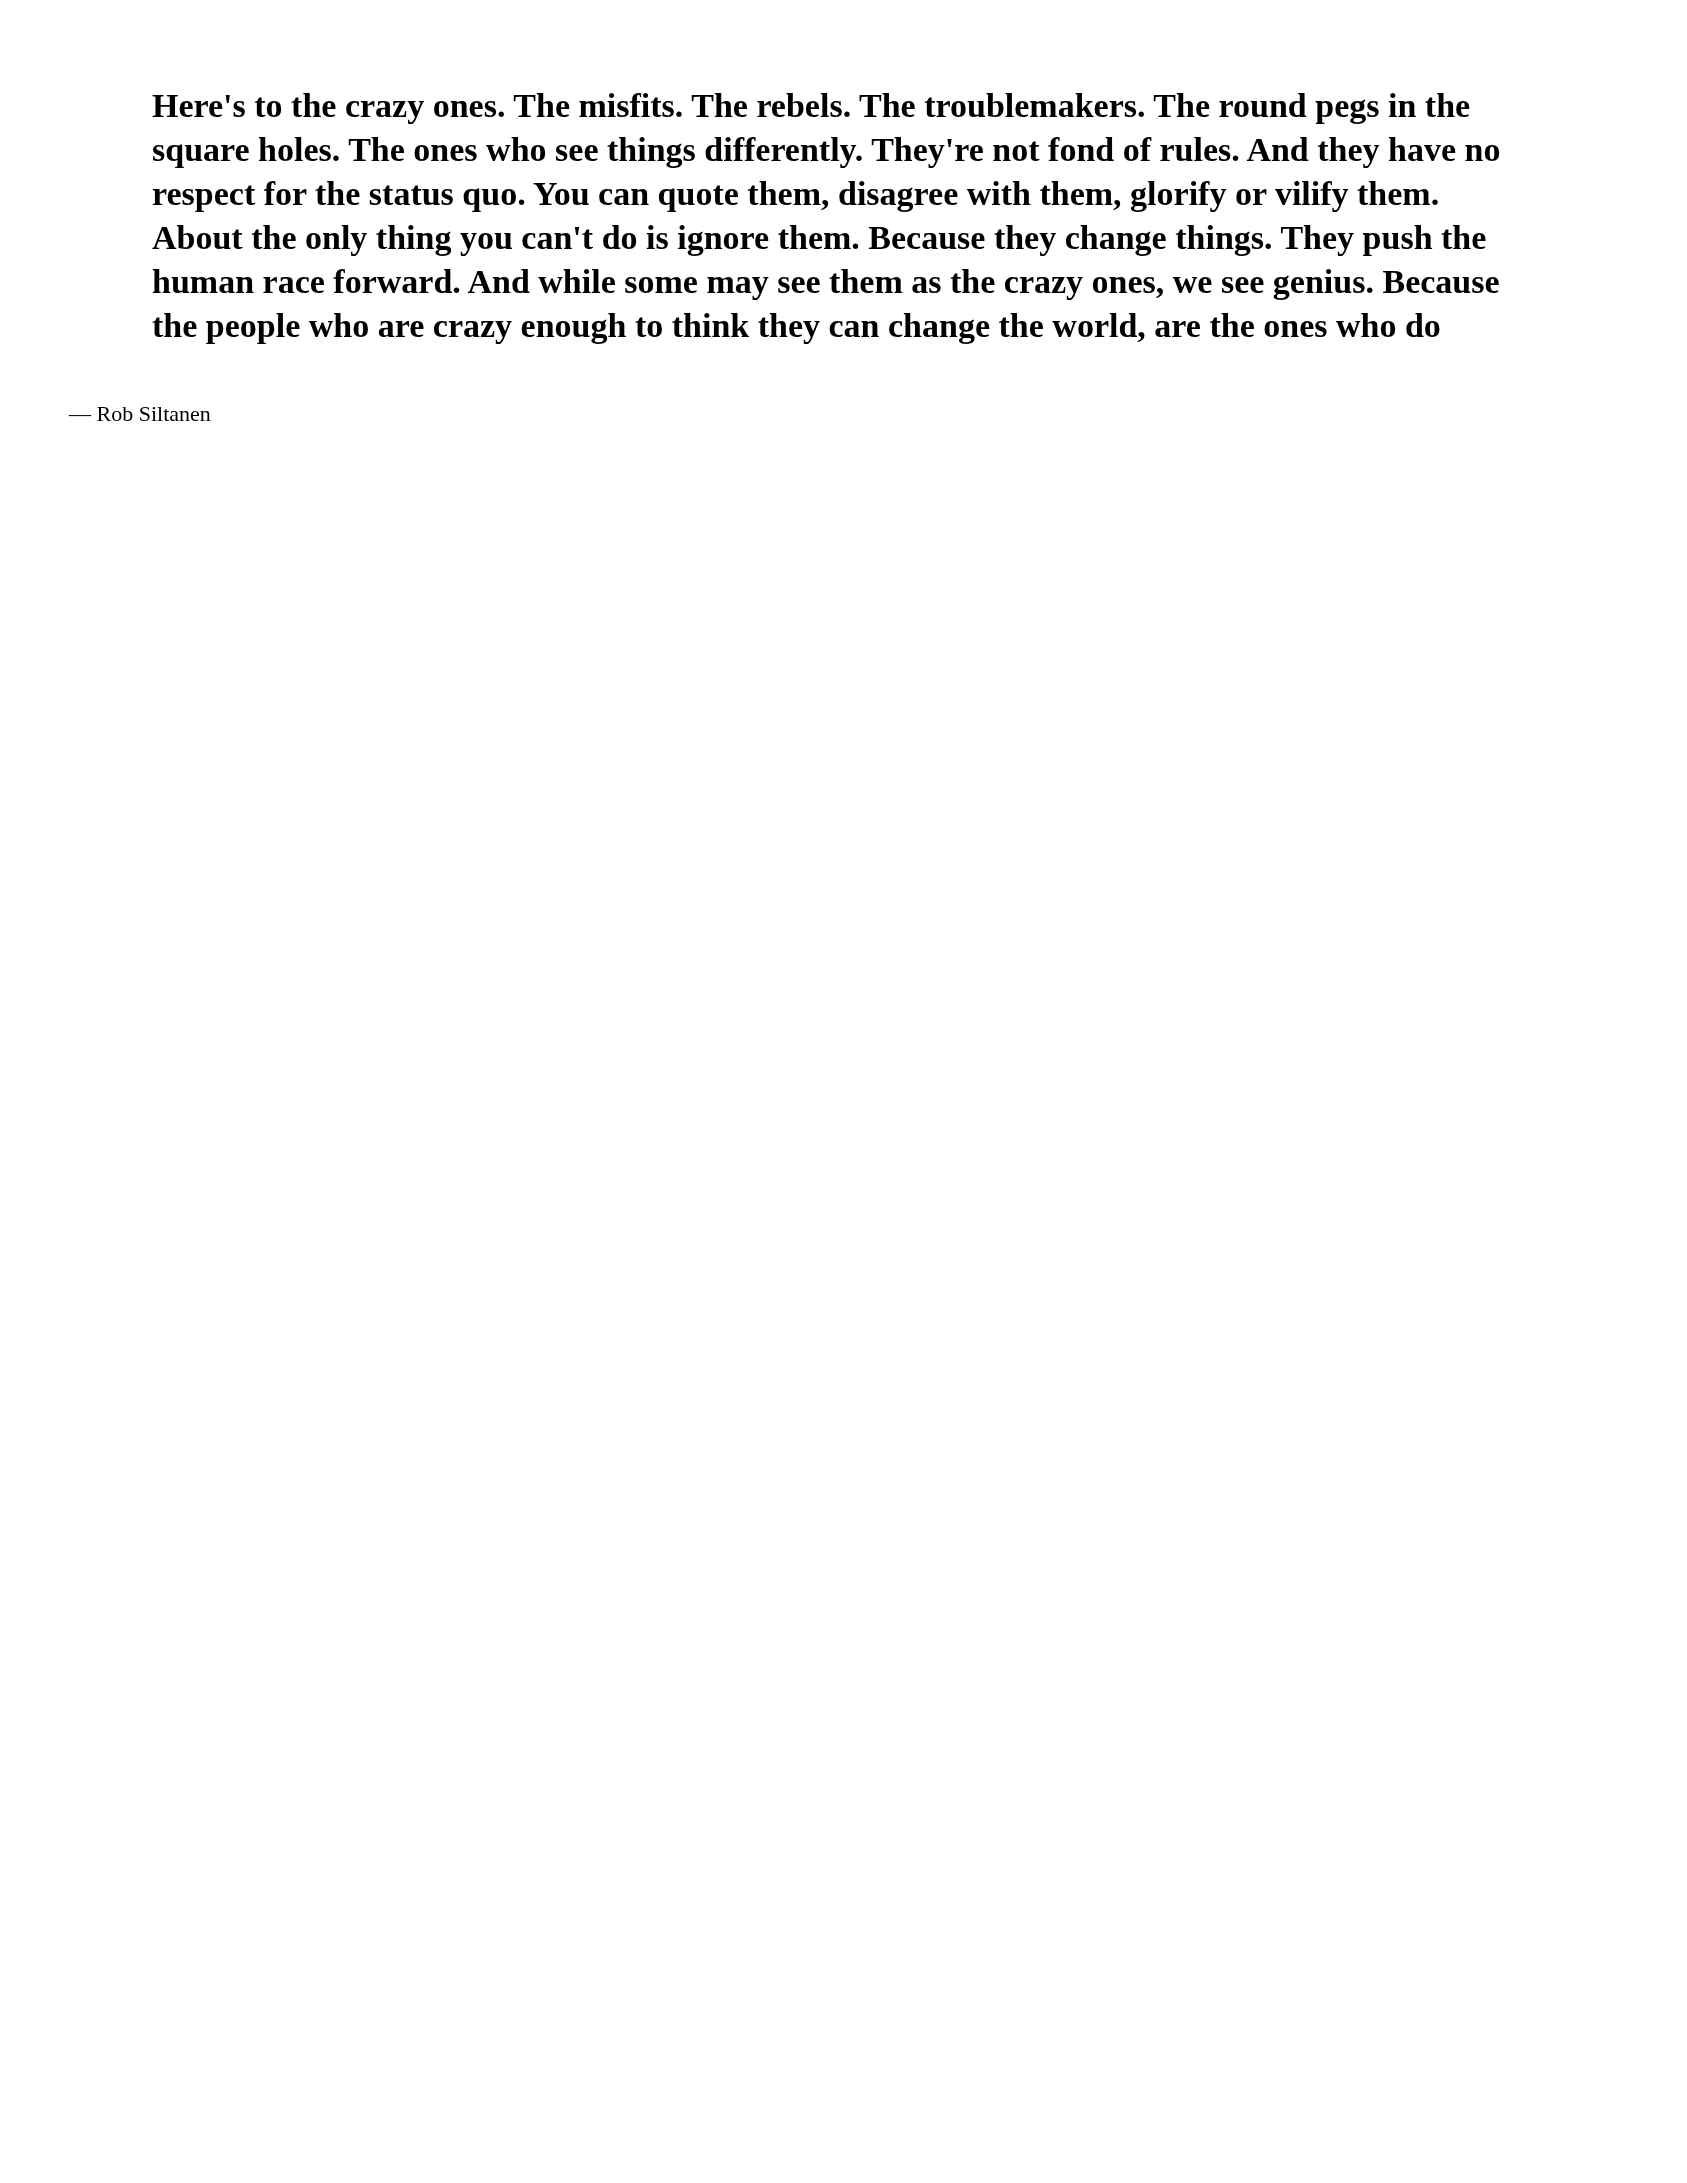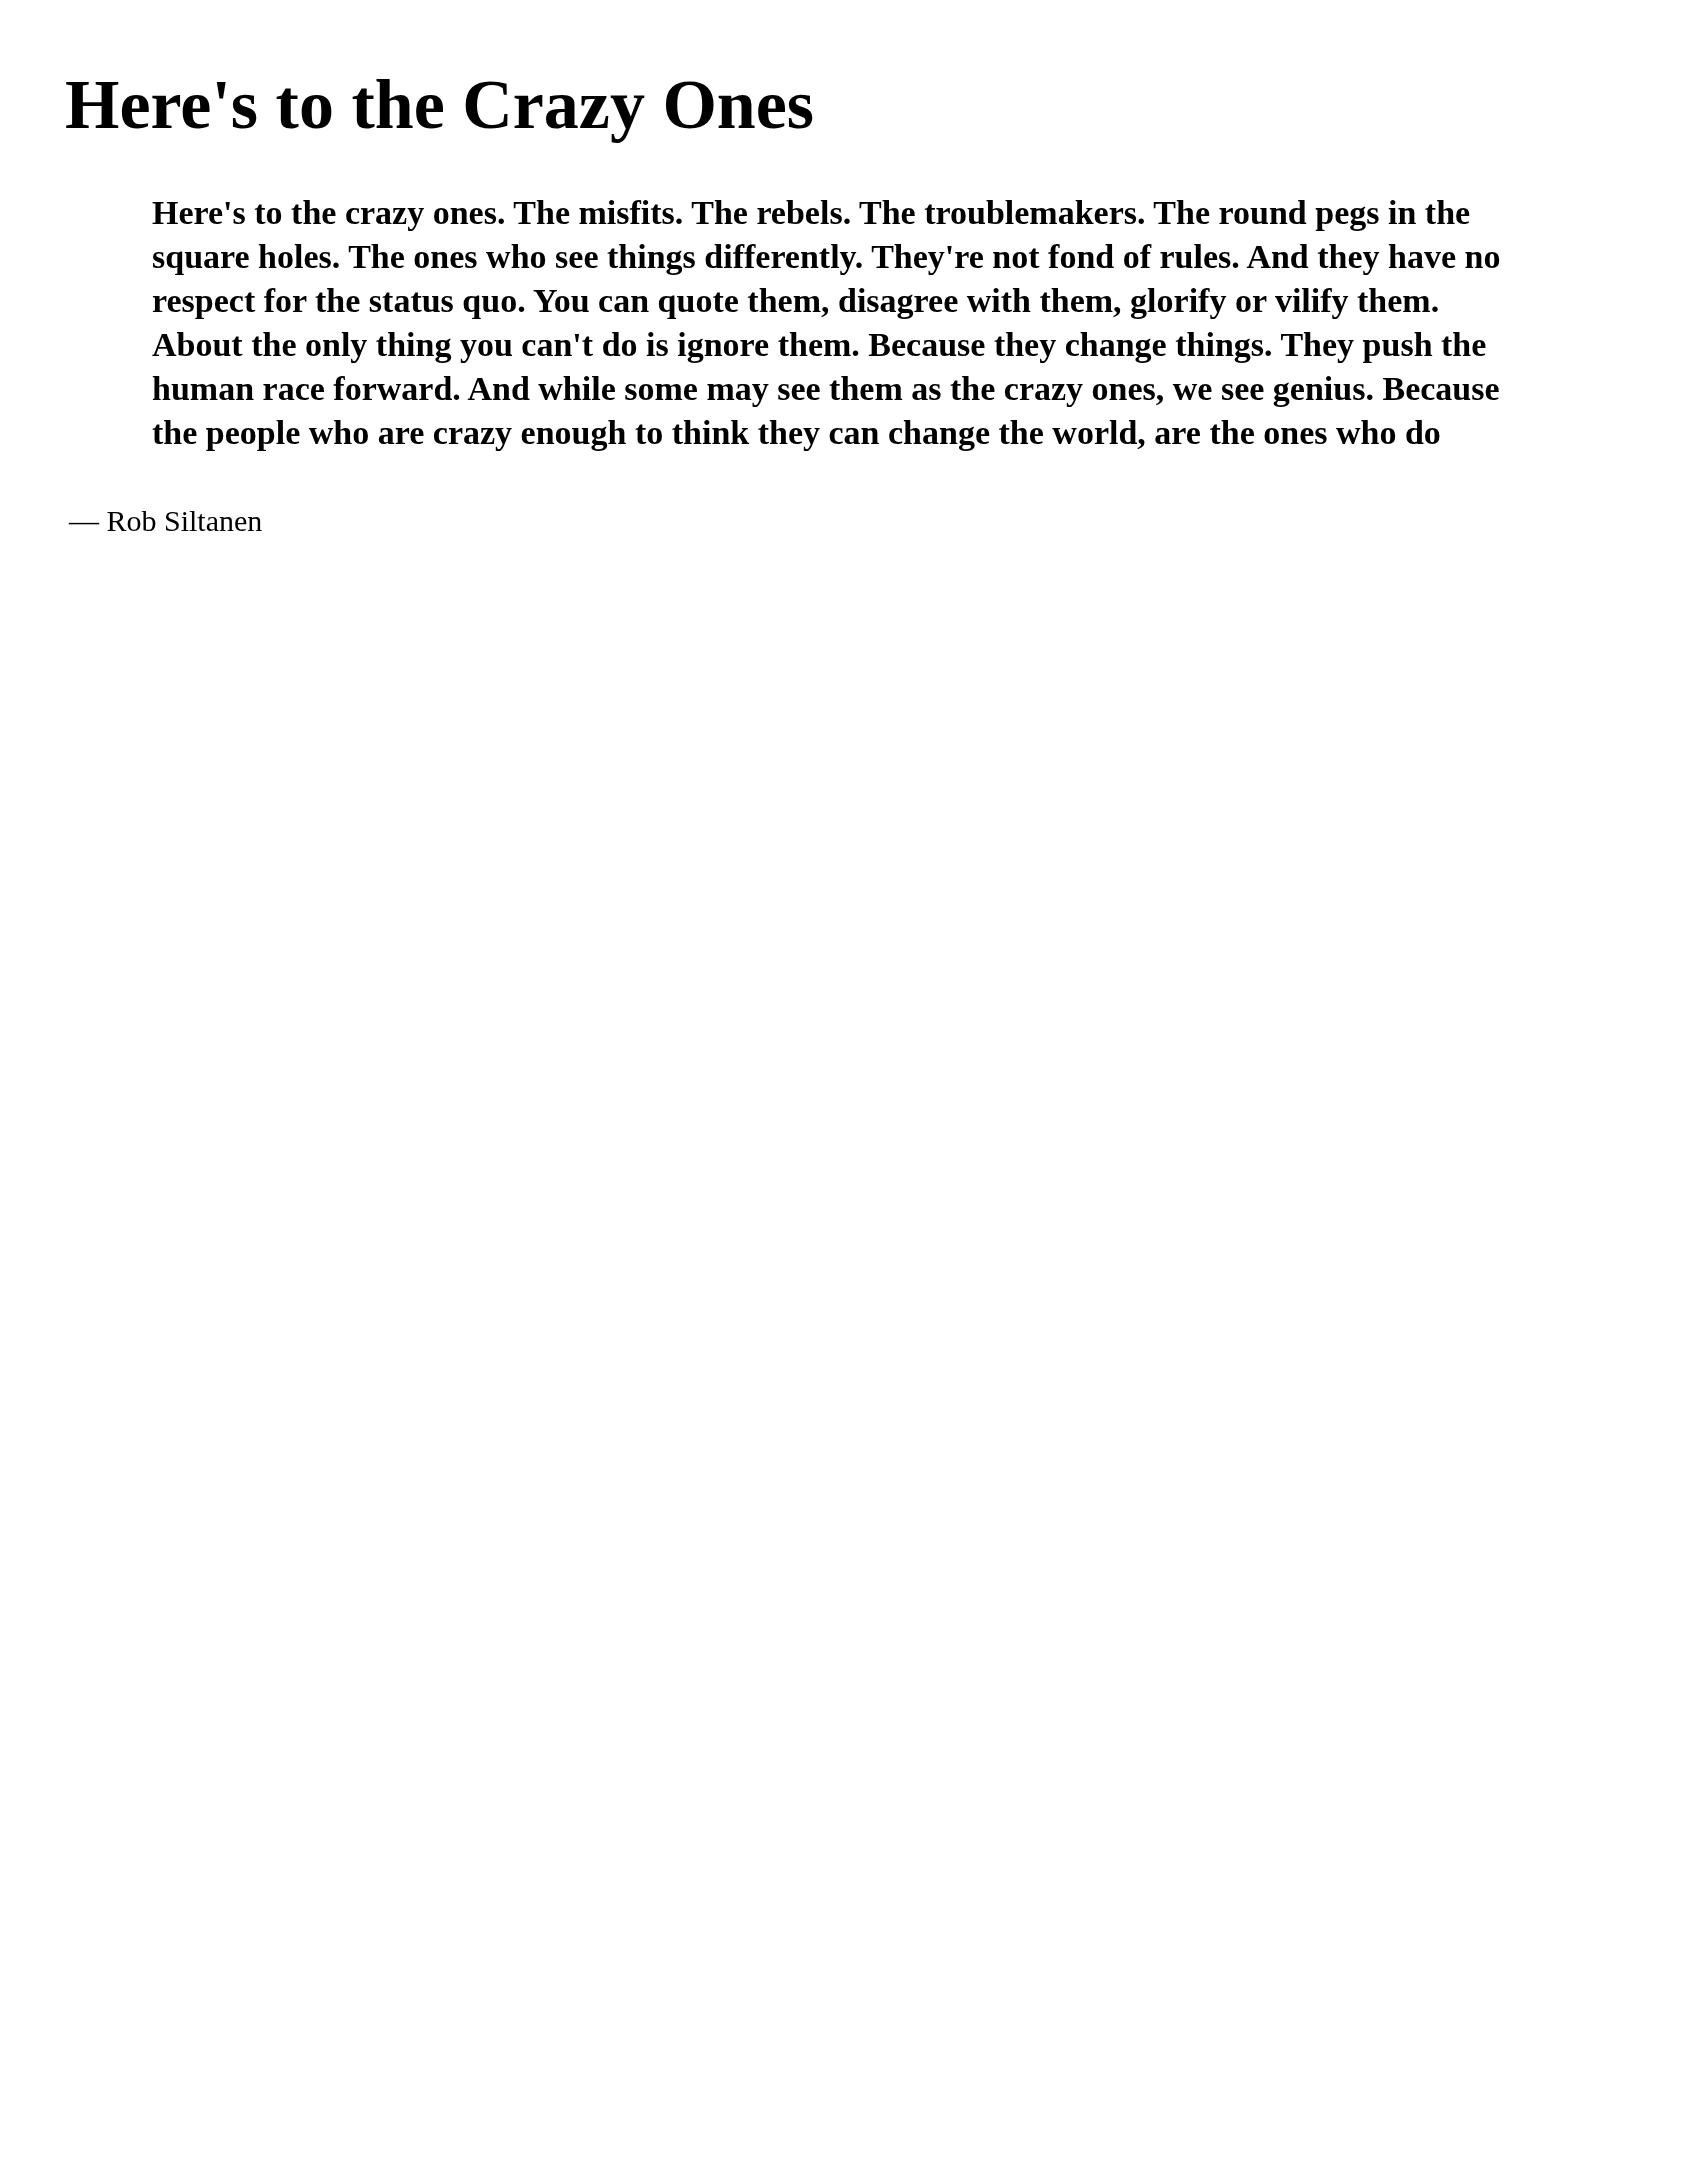--- a/index.html
+++ b/index.html
@@ -29,30 +29,29 @@
     margin: 46px 86px 44px 87px;
     font-weight: bold;
   }
   .quote-text {
     font-size: 34px;
     line-height: 44px;
     margin: 0;
     max-width: 1383px;
   }
   .attribution {
-    font-size: 30px;
+    font-size: 22px;
     line-height: 44px;
     margin: 0 0 0 4px;
   }
 </style>
 </head>
 <body>
 
 <div class="page">
-  <h1 class="doc-title">Here's to the Crazy Ones</h1>
 
   <blockquote class="quote-block">
     <p class="quote-text">Here's to the crazy ones. The misfits. The rebels. The troublemakers. The round pegs in the square holes. The ones who see things differently. They're not fond of rules. And they have no respect for the status quo. You can quote them, disagree with them, glorify or vilify them. About the only thing you can't do is ignore them. Because they change things. They push the human race forward. And while some may see them as the crazy ones, we see genius. Because the people who are crazy enough to think they can change the world, are the ones who do</p>
   </blockquote>
 
   <p class="attribution">— Rob Siltanen</p>
 </div>
 
 
 </body></html>

